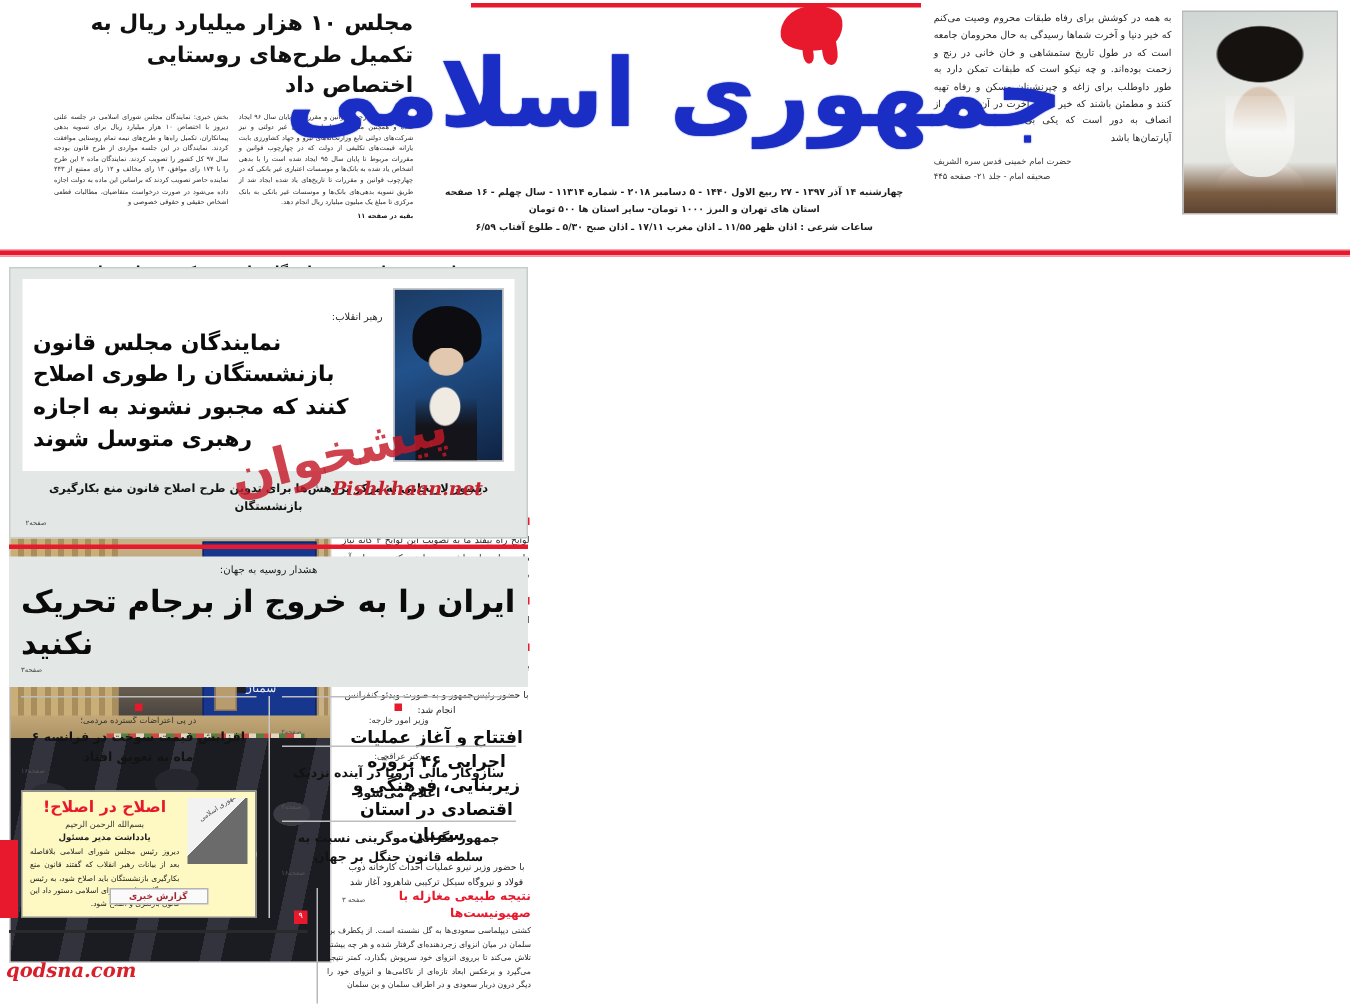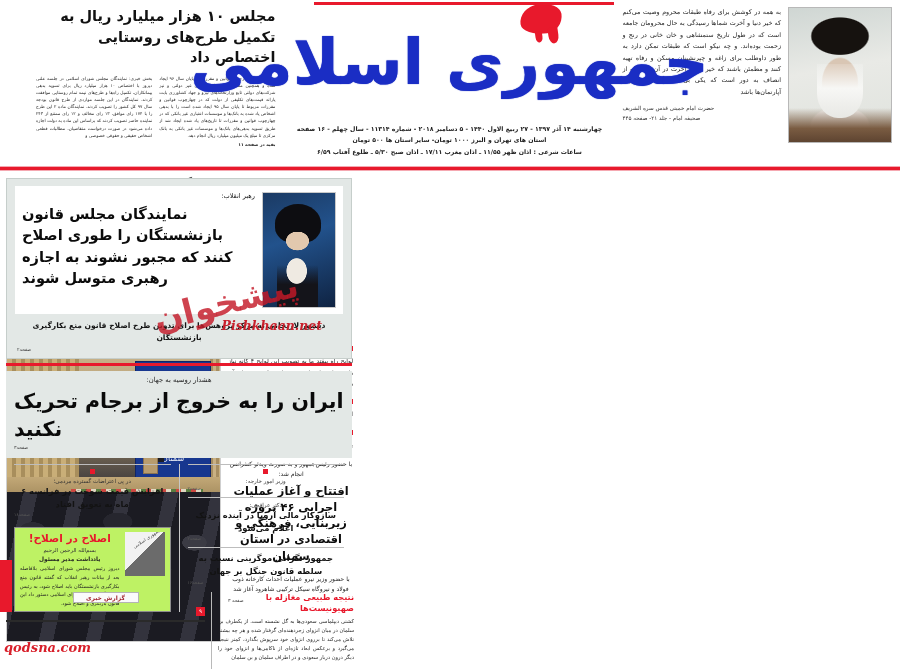--- a/index.html
+++ b/index.html
@@ -233,21 +233,21 @@
   .leader-box {
     background: #e3e8e6; border: 1px solid #c6cecb;
     padding: 7px 8px 4px 8px; position: relative;
   }
   .leader-inner {
     background: #ffffff; display: flex; flex-direction: row-reverse;
     padding: 6px 7px; gap: 7px;
   }
   .leader-txt { flex: 1; }
   .leader-kicker {
-    font-size: 6.6px; color: #222; text-align: right; margin-bottom: 3px;
+    font-size: 6.6px; color: #222; text-align: right; margin-bottom: 3px; margin-top: 15px;
   }
   .leader-head {
     font-size: 14.6px; font-weight: bold; line-height: 1.46;
     color: #0b0b0b; text-align: left; letter-spacing: -0.3px;
   }
   .leader-photo {
     width: 74px; height: 116px; border: 1px solid #c9c9c9;
     position: relative; overflow: hidden;
     background: linear-gradient(160deg, #1b3a63 0%, #22528c 40%, #0f2342 100%);
   }
@@ -293,21 +293,21 @@
   .tc-head {
     font-size: 8.4px; font-weight: bold; line-height: 1.5;
     text-align: center; color: #131313; margin-top: 1px;
   }
   .tc-pg { font-size: 4.4px; color: #555; text-align: left; margin-top: 2px; }
   .tc-gap { height: 6px; }
 
   .edit-box {
     border: 1px solid #8d8d8d; margin-top: 4px;
     display: flex; flex-direction: row-reverse;
-    padding: 4px 5px; gap: 5px; background: #bef264;
+    padding: 4px 5px; gap: 5px; background: #fef9c3;
   }
   .edit-txt { flex: 1; }
   .edit-title {
     font-size: 10.5px; font-weight: bold; color: #e8192c; text-align: center;
   }
   .edit-bism { font-size: 5.4px; text-align: center; color: #333; margin-top: 3px; }
   .edit-label { font-size: 5.8px; font-weight: bold; text-align: center; color: #222; margin-top: 3px; }
   .edit-body { font-size: 5px; line-height: 1.72; text-align: justify; color: #222; margin-top: 2px; }
   .edit-mark {
     width: 40px; height: 44px; position: relative; overflow: hidden;

